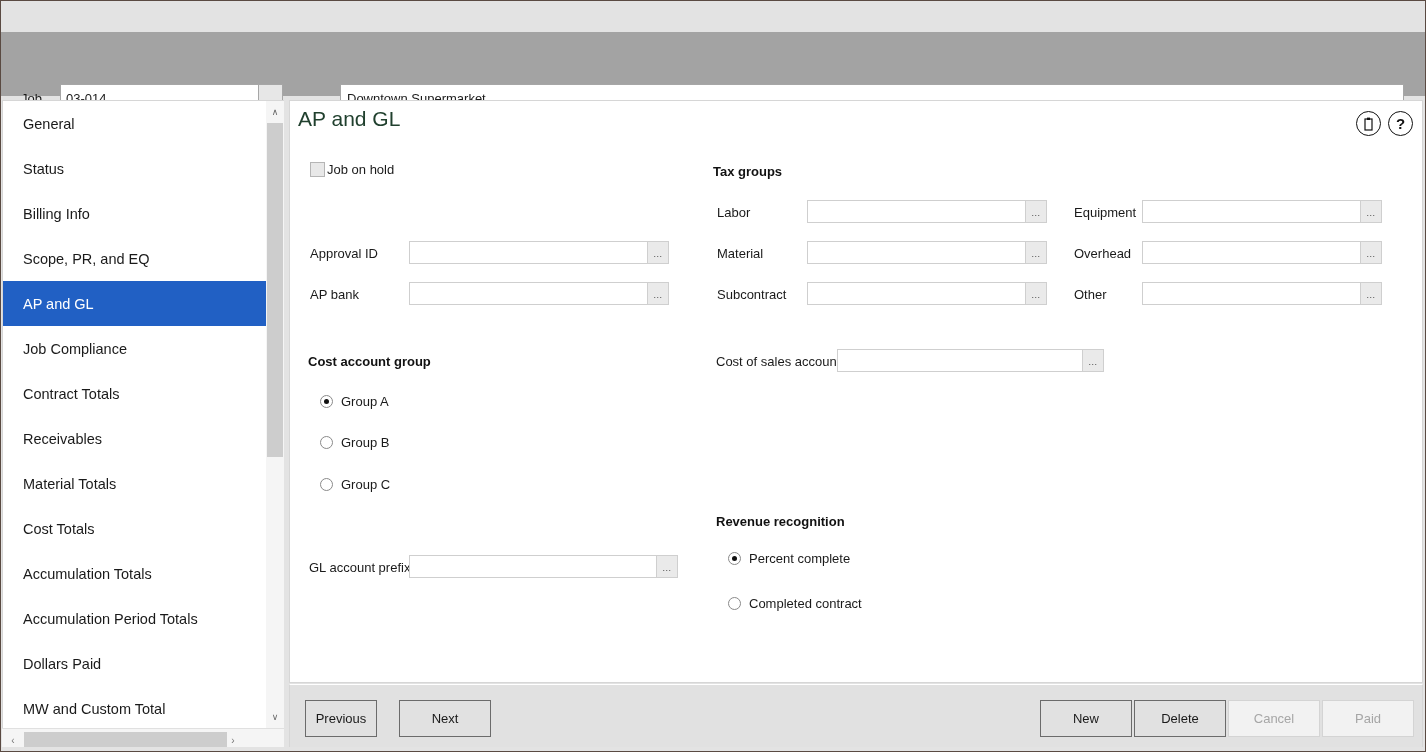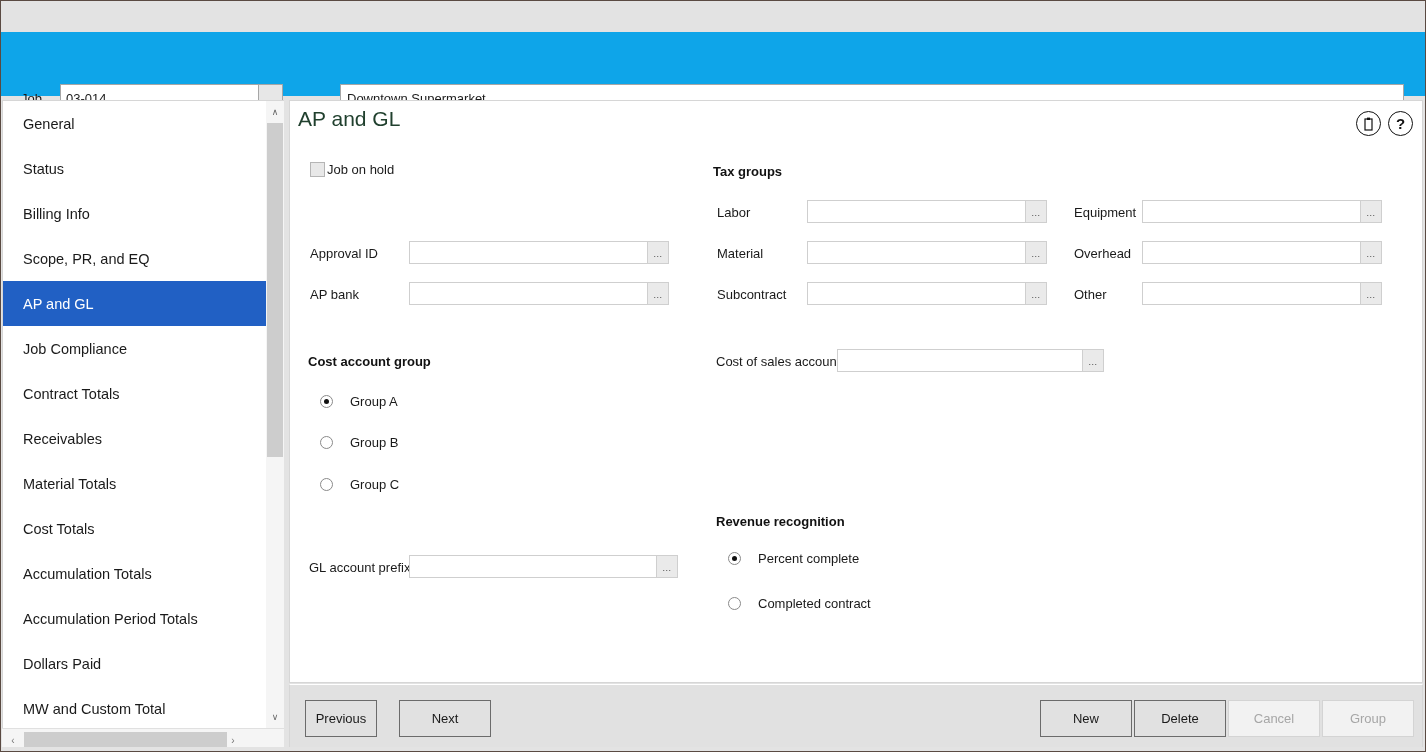--- a/index.html
+++ b/index.html
@@ -49,21 +49,21 @@
   .winbtn {
     width: 46px; height: 31px;
     display: flex; align-items: center; justify-content: center;
   }
   .winbtn svg { display: block; }
 
   
   .jobbar {
     position: absolute; left: 0; top: 31px;
     width: 1424px; height: 64px;
-    background: #0ea5e9;
+    background: #a3a3a3;
   }
   .job-label {
     position: absolute; left: 20px; top: 59px;
     font-size: 13px; color: #1a1a1a;
   }
   .job-input-wrap {
     position: absolute; left: 59px; top: 52px;
     width: 223px; height: 28px;
     display: flex;
   }
@@ -220,21 +220,21 @@
   }
   .cbox {
     width: 15px; height: 15px;
     border: 1px solid #b5b5b5;
     background: #e8e8e8;
     cursor: default;
   }
 
   .radio-row {
     position: absolute;
-    display: flex; align-items: center; gap: 17px;
+    display: flex; align-items: center; gap: 8px;
     font-size: 13px; color: #1a1a1a;
     cursor: default;
   }
   .radio {
     width: 13px; height: 13px;
     border-radius: 50%;
     border: 1px solid #8a8a8a;
     background: #ffffff;
     position: relative;
     flex: 0 0 auto;
@@ -457,17 +457,17 @@
     </div>
 
   </div>
 
   <div class="btnbar">
     <button class="btn" style="left:15px; width:72px;">Previous</button>
     <button class="btn" style="left:109px; width:92px;">Next</button>
     <button class="btn" style="left:750px; width:92px;">New</button>
     <button class="btn" style="left:844px; width:92px;">Delete</button>
     <button class="btn disabled" style="left:938px; width:92px;">Cancel</button>
-    <button class="btn disabled" style="left:1032px; width:92px;">Group</button>
+    <button class="btn disabled" style="left:1032px; width:92px;">Paid</button>
   </div>
 
   <div class="footer-edge"></div>
 </div>
 
 </body></html>

